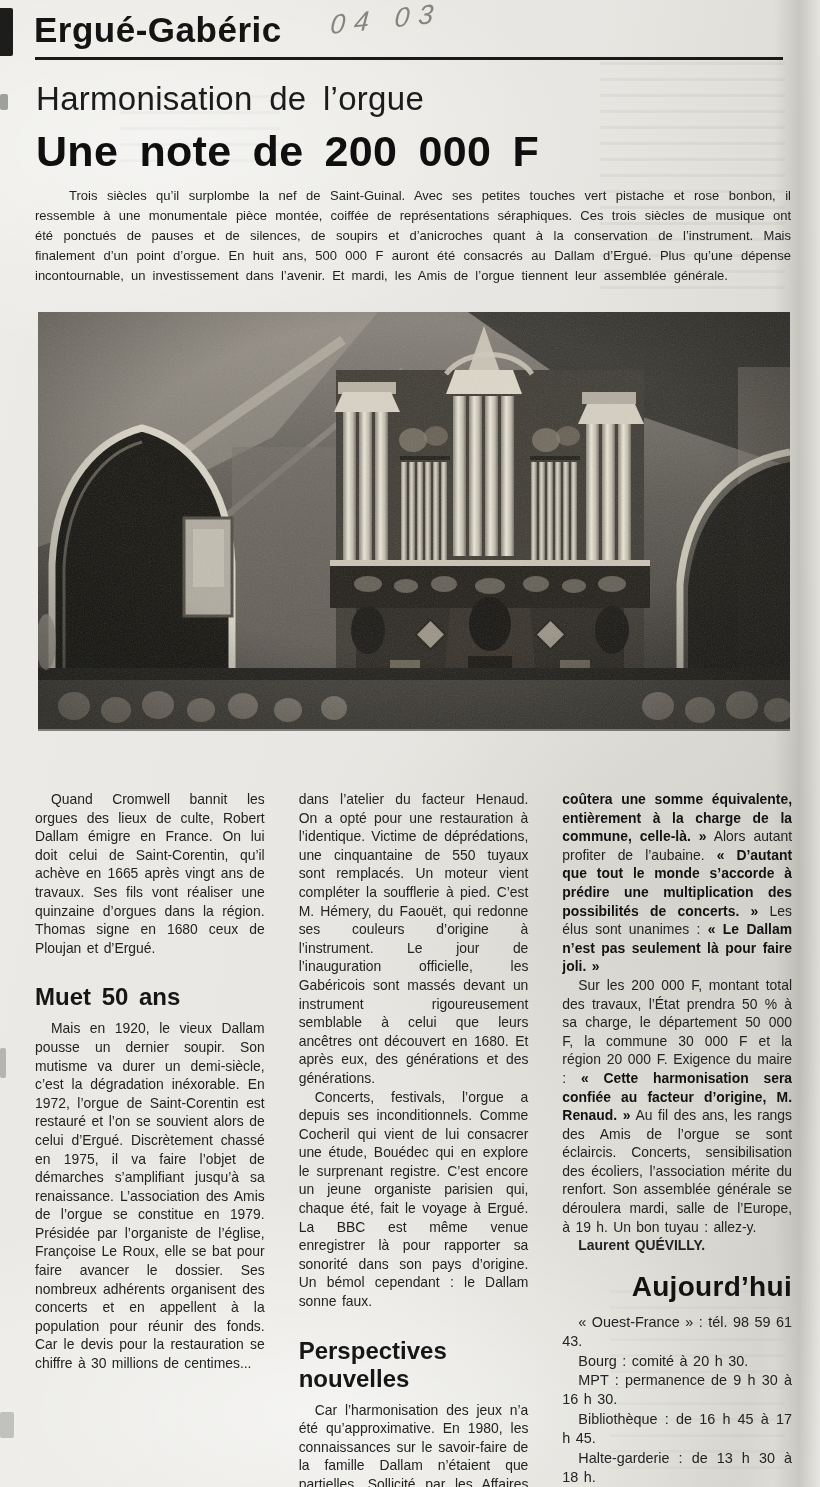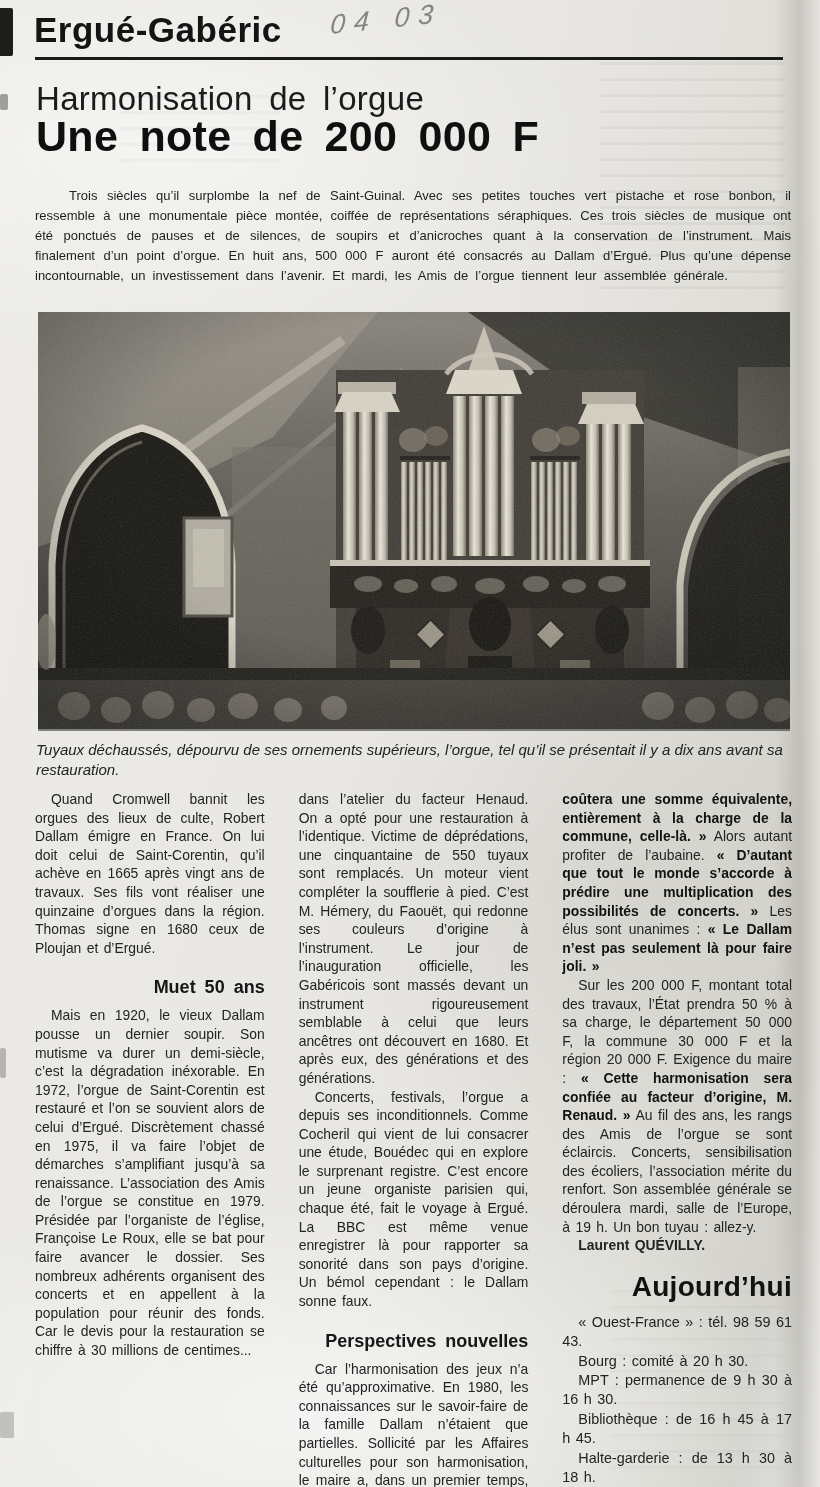--- a/index.html
+++ b/index.html
@@ -25,37 +25,37 @@
     background:linear-gradient(90deg,rgba(140,138,130,0),rgba(140,138,130,.28) 55%,rgba(235,234,230,.5));}
   
   .masthead-title{position:absolute;left:34px;top:10px;font-size:35px;font-weight:700;
     letter-spacing:.5px;color:#141414;}
   .hand-note{position:absolute;left:330px;top:4px;font-size:27px;font-style:italic;
     color:#74736c;letter-spacing:9px;transform:rotate(-6deg) skewX(-10deg);opacity:.85;}
   .masthead-rule{position:absolute;left:35px;top:57px;width:748px;height:3px;background:#1a1a19;}
   
   .kicker{position:absolute;left:36px;top:80px;font-size:33px;font-weight:400;color:#1b1b1b;
     letter-spacing:.3px;word-spacing:7px;}
-  .headline{position:absolute;left:36px;top:112px;font-size:43px;font-weight:700;color:#0f0f0f;
+  .headline{position:absolute;left:36px;top:127px;font-size:43px;font-weight:700;color:#0f0f0f;
     letter-spacing:.3px;word-spacing:9px;}
   .lead{position:absolute;left:35px;top:186px;width:756px;font-size:13px;line-height:20px;
     text-align:justify;text-indent:34px;color:#1e1e1e;word-spacing:3.5px;}
   
   .photo-wrap{position:absolute;left:38px;top:312px;width:752px;height:417px;
     box-shadow:0 2px 0 rgba(40,40,38,.55);}
   .photo-wrap svg{display:block;}
   .caption{position:absolute;left:36px;top:740px;width:754px;font-size:15px;line-height:19.5px;
     font-style:italic;color:#222;}
   
   .cols{position:absolute;left:35px;top:790px;width:757px;height:697px;display:flex;gap:34px;overflow:hidden;}
   .col{flex:1 1 0;min-width:0;}
   .col p{margin:0;font-size:13.9px;line-height:18.6px;text-align:justify;text-indent:16px;
     word-spacing:1.5px;color:#232323;}
   .col p.noindent{text-indent:0;}
-  .col .subhead{margin:20px 0 8px;font-size:18px;font-weight:700;text-align:right;color:#161616;
+  .col .subhead{margin:26px 0 8px;font-size:24px;font-weight:700;text-align:left;color:#161616;
     word-spacing:4px;}
   .bold{font-weight:700;color:#121212;}
   .byline{margin-top:8px;text-align:right;padding-right:10px;font-weight:700;font-size:14.3px;
     color:#121212;text-indent:0;}
   .today-head{margin:16px 0 10px;font-size:28px;font-weight:700;text-align:right;color:#121212;
     letter-spacing:.3px;}
   .col p.today-item{font-size:14.4px;line-height:19.4px;}
 </style>
 </head>
 <body>
@@ -232,21 +232,20 @@
             <ellipse cx="662" cy="398" rx="15" ry="13"></ellipse>
           <ellipse cx="704" cy="393" rx="16" ry="14"></ellipse>
             <ellipse cx="740" cy="398" rx="14" ry="12"></ellipse>
         </g>
         <ellipse cx="8" cy="330" rx="10" ry="28" fill="#aaa396" opacity=".7"></ellipse>
       </g>
       <rect width="752" height="417" fill="url(#vign)"></rect>
       <rect width="752" height="417" filter="url(#grain)" opacity=".18"></rect>
     </svg>
   </div>
-  <div class="caption">Tuyaux déchaussés, dépourvu de ses ornements supérieurs, l’orgue, tel qu’il se présentait il y a dix ans avant sa restauration.</div>
 
   <div class="cols">
 
     <div class="col">
       <p>Quand Cromwell bannit les orgues des lieux de culte, Robert Dallam émigre en France. On lui doit celui de Saint-Corentin, qu’il achève en 1665 après vingt ans de travaux. Ses fils vont réaliser une quinzaine d’orgues dans la région. Thomas signe en 1680 ceux de Ploujan et d’Ergué.</p>
       <h3 class="subhead">Muet 50 ans</h3>
       <p>Mais en 1920, le vieux Dallam pousse un dernier soupir. Son mutisme va durer un demi-siècle, c’est la dégradation inéxorable. En 1972, l’orgue de Saint-Corentin est restauré et l’on se souvient alors de celui d’Ergué. Discrètement chassé en 1975, il va faire l’objet de démarches s’amplifiant jusqu’à sa renaissance. L’association des Amis de l’orgue se constitue en 1979. Présidée par l’organiste de l’église, Françoise Le Roux, elle se bat pour faire avancer le dossier. Ses nombreux adhérents organisent des concerts et en appellent à la population pour réunir des fonds. Car le devis pour la restauration se chiffre à 30 millions de centimes...</p>
 
     </div>
 

